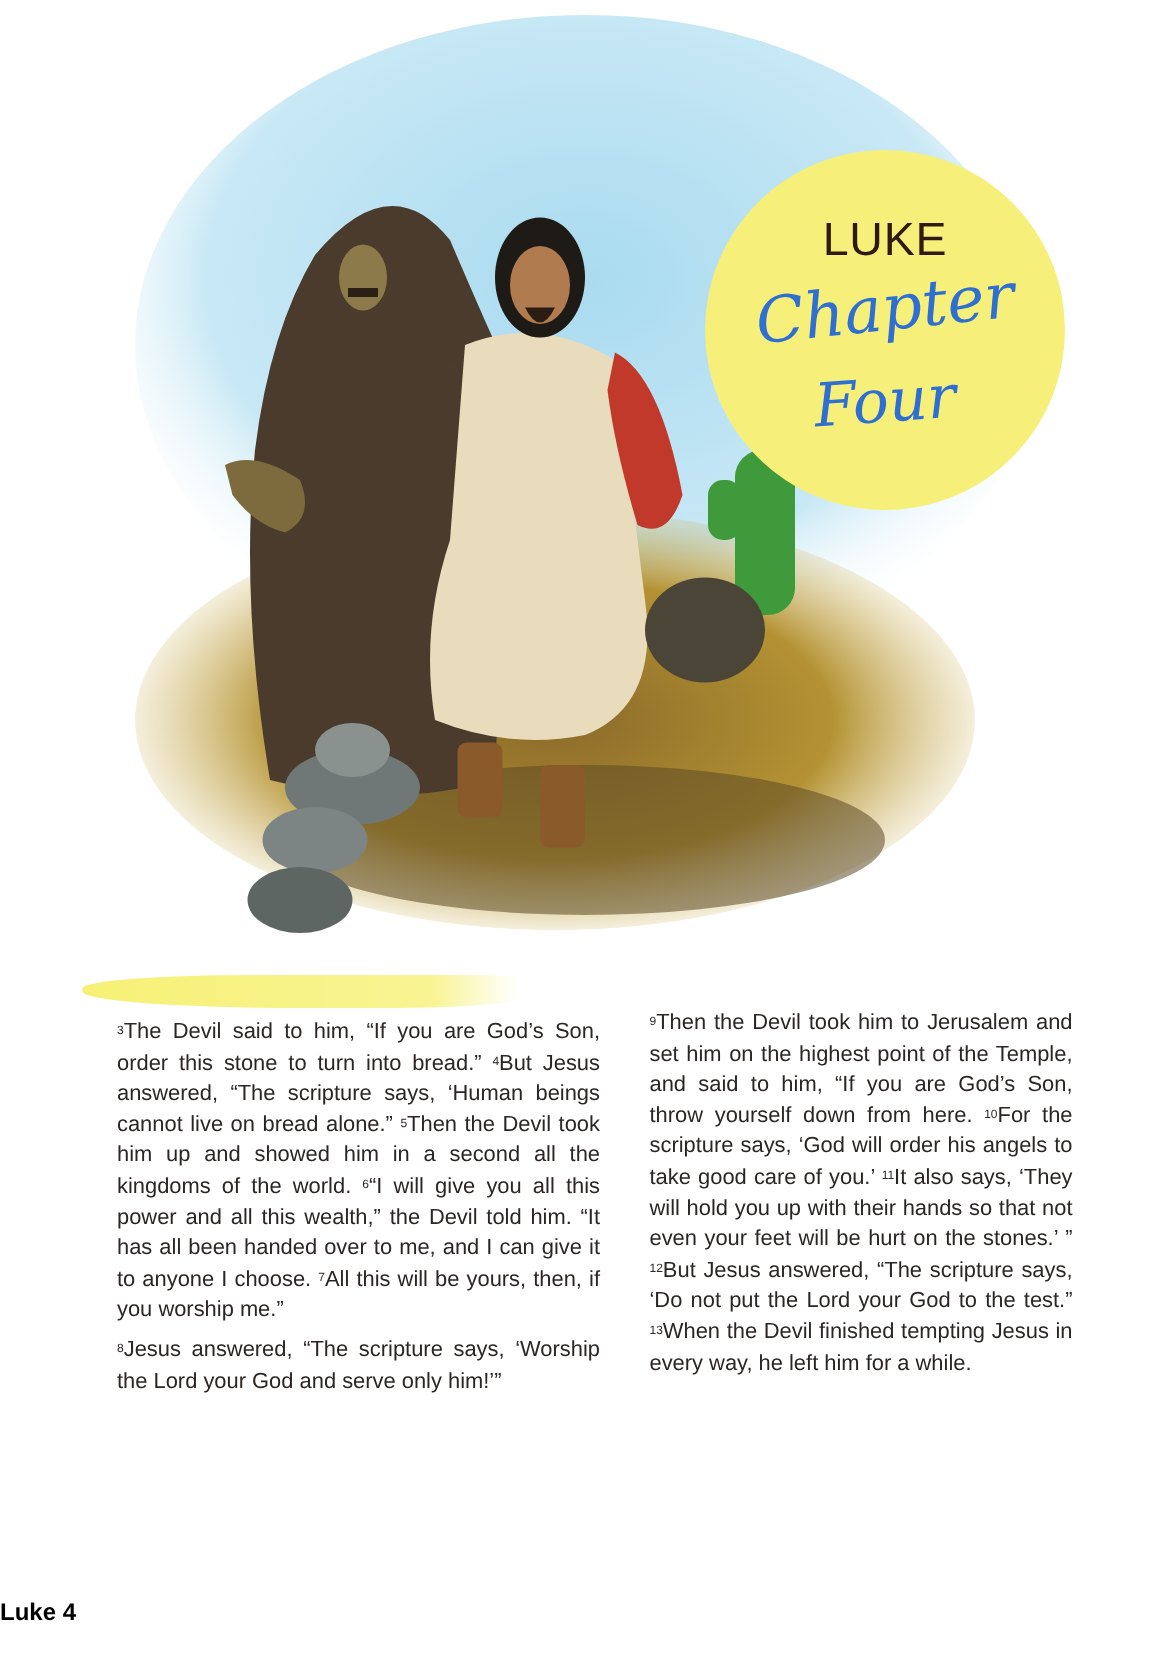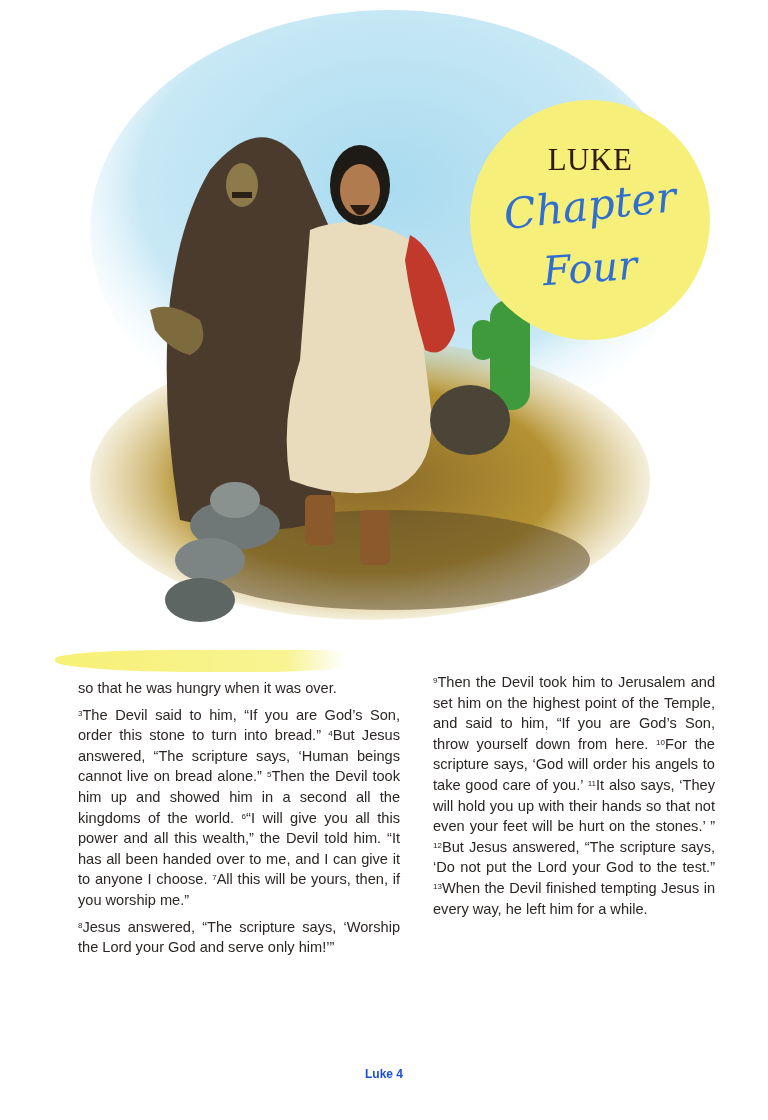--- a/index.html
+++ b/index.html
@@ -1,30 +1,30 @@
 <!DOCTYPE html>
 <html><head>
 <meta charset="utf-8">
 <style>
   html, body { margin:0; padding:0; background:#ffffff; }
   body { width:768px; height:1120px; position:relative; overflow:hidden; font-family:"Liberation Sans", sans-serif; color:#2b2624; }
   .illustration { position:absolute; left:60px; top:0; width:640px; height:650px; }
   .badge { position:absolute; left:470px; top:100px; width:240px; height:240px; border-radius:50%; background:#f6f07a; text-align:center; }
-  .badge-book { position:absolute; top:42px; left:0; right:0; font-family:Liberation Serif, serif; font-size:31px; color:#2e1a0e; letter-spacing:0.5px; }
+  .badge-book { position:absolute; top:42px; left:0; right:0; font-family:Liberation Sans, sans-serif; font-size:31px; color:#2e1a0e; letter-spacing:0.5px; }
   .badge-chapter { position:absolute; top:85px; left:0; right:0; font-family:"DejaVu Serif", serif; font-style:italic; font-size:42px; color:#2f6fd1; line-height:1; transform:rotate(-6deg); }
   .badge-number { position:absolute; top:148px; left:0; right:0; font-family:"DejaVu Serif", serif; font-style:italic; font-size:40px; color:#2f6fd1; line-height:1; transform:rotate(-4deg); }
   .section-title-wrap { position:absolute; left:55px; top:648px; width:300px; height:26px; }
   .highlight { position:absolute; left:0; top:2px; width:290px; height:22px; background:linear-gradient(90deg, rgba(246,240,110,0.95), rgba(246,240,110,0.75) 80%, rgba(246,240,110,0)); border-radius:40% 10% 30% 50%; }
   .section-title { position:absolute; left:26px; top:2px; font-style:italic; font-size:17px; color:#241f1c; }
   .col { position:absolute; font-size:14.6px; line-height:20.6px; text-align:justify; color:#2b2624; }
   .col-left { left:78px; top:678px; width:322px; }
   .col-right { left:433px; top:672px; width:282px; }
   .col p { margin:0 0 6px 0; }
   sup { font-size:8px; vertical-align:top; position:relative; top:-1px; }
-  .footer { position:absolute; left:0; right:0; top:1067px; text-align:center; font-size:12px; font-weight:bold; color:#1d4ed8; }
+  .footer { position:absolute; left:0; right:0; top:1067px; font-size:16px; font-weight:bold; color:#000000; }
 </style>
 </head>
 <body>
 
 <svg class="illustration" viewBox="0 0 640 650" xmlns="http://www.w3.org/2000/svg">
   <defs>
     <radialGradient id="sky" cx="50%" cy="40%" r="60%">
       <stop offset="0%" stop-color="#a9dbef"></stop>
       <stop offset="70%" stop-color="#c8e8f5"></stop>
       <stop offset="100%" stop-color="#ffffff" stop-opacity="0"></stop>
@@ -72,23 +72,20 @@
   <div class="badge-chapter">Chapter</div>
   <div class="badge-number">Four</div>
 </div>
 
 <div class="section-title-wrap">
   <div class="highlight"></div>
 </div>
 
 <div class="col col-left">
   <p>
-    <span>so that he was hungry when it was over.</span>
-  </p>
-  <p>
     <sup>3</sup><span>The Devil said to him, “If you are God’s Son, order this stone to turn into bread.” </span><sup>4</sup><span>But Jesus answered, “The scripture says, ‘Human beings cannot live on bread alone.”  </span><sup>5</sup><span>Then the Devil took him up and showed him in a second all the kingdoms of the world. </span><sup>6</sup><span>“I will give you all this power and all this wealth,” the Devil told him. “It has all been handed over to me, and I can give it to anyone I choose. </span><sup>7</sup><span>All this will be yours, then, if you worship me.”</span>
   </p>
   <p>
     <sup>8</sup><span>Jesus answered, “The scripture says, ‘Worship the Lord your God and serve only him!’”</span>
   </p>
 </div>
 
 <div class="col col-right">
   <p>
     <sup>9</sup><span>Then the Devil took him to Jerusalem and set him on the highest point of the Temple, and said to him, “If you are God’s Son, throw yourself down from here. </span><sup>10</sup><span>For the scripture says, ‘God will order his angels to take good care of you.’ </span><sup>11</sup><span>It also says, ‘They will hold you up with their hands so that not even your feet will be hurt on the stones.’ ” </span><sup>12</sup><span>But Jesus answered, “The scripture says, ‘Do not put the Lord your God to the test.”  </span><sup>13</sup><span>When the Devil finished tempting Jesus in every way, he left him for a while.</span>

